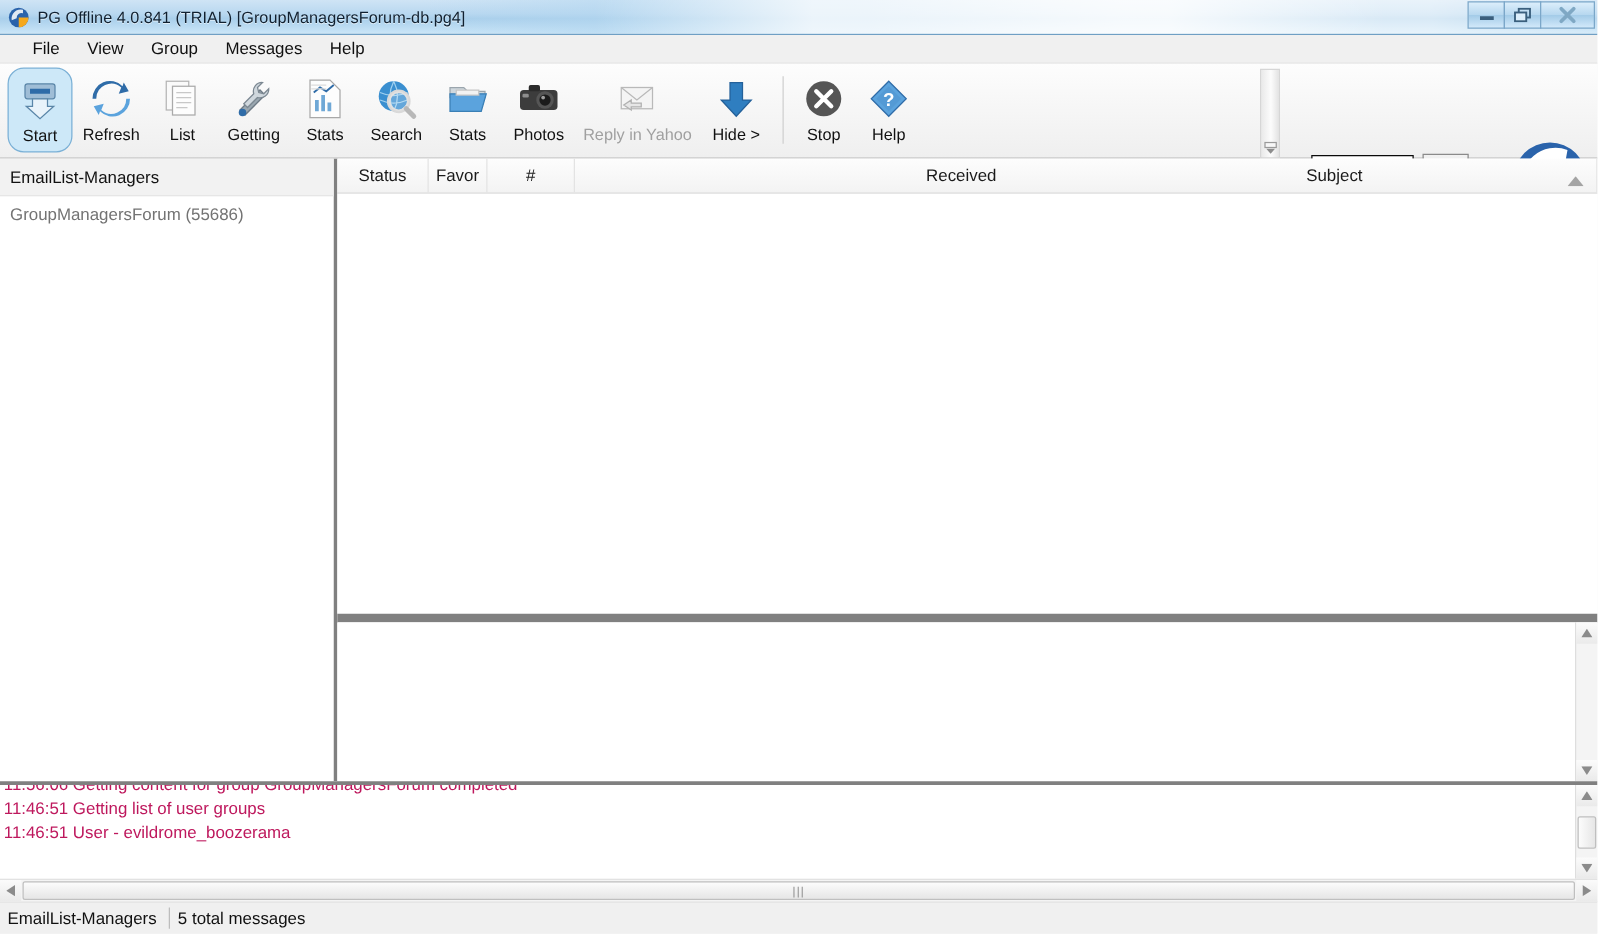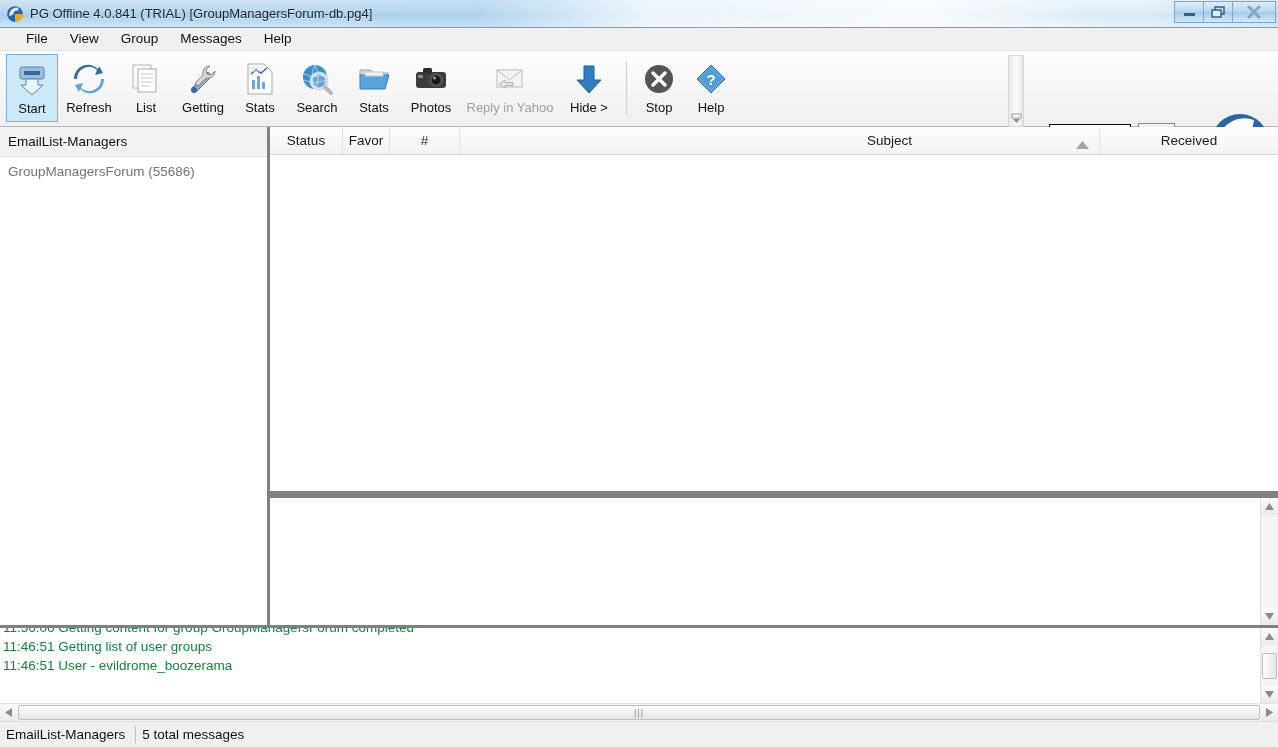--- a/index.html
+++ b/index.html
@@ -84,21 +84,21 @@
   }
   .tb-btn {
     width: 52px; height: 68px;
     margin-top: 3px;
     display: flex; flex-direction: column; align-items: center; justify-content: flex-start;
     position: relative;
   }
   .tb-btn.selected {
     background: #cde8f8;
     border: 1px solid #7ab0d6;
-    border-radius: 0;
+    border-radius: 13px;
   }
   .tb-btn .glyph {
     height: 44px; width: 44px; margin-top: 3px;
     display: flex; align-items: center; justify-content: center;
   }
   .tb-btn .lbl {
     font-size: 13px; color: #111; white-space: nowrap;
     line-height: 14px;
   }
   .tb-btn.disabled .lbl { color: #a0a0a0; }
@@ -228,21 +228,21 @@
   .logwrap {
     height: 96px; flex: 0 0 96px;
     border-top: 3px solid #808080;
     display: flex; flex-direction: column;
     background: #fff;
     position: relative;
   }
   .logrow { flex: 1 1 auto; display:flex; min-height:0; }
   .logtext {
     flex: 1 1 auto; padding: 0 0 0 3px; overflow:hidden;
-    font-size: 13.5px; color: #15803d;
+    font-size: 13.5px; color: #be185d;
   }
   .logline { line-height: 19px; white-space: nowrap; }
   .logline.clipped { margin-top: -10px; }
 
   
   .statusbar {
     height: 26px; flex: 0 0 26px;
     background: #f0f0f0;
     border-top: 1px solid #dcdcdc;
     display: flex; align-items: center;
@@ -469,29 +469,29 @@
     </div>
 
     <div class="rightpane">
 
       <div class="listarea">
         <div class="colheader">
           <div class="col col-status">Status</div>
           <div class="col col-favor">Favor</div>
           <div class="col col-num">#</div>
           <div class="col col-from">From</div>
+          <div class="col col-received">Received</div>
           <div class="col col-subject">
             <span>Subject</span>
             <span class="sortmark">
               <svg width="13" height="8" viewBox="0 0 13 8">
                   <path d="M6.5 0 L13 8 L0 8 Z" fill="#a4a4a4"></path>
                 </svg>
             </span>
           </div>
-          <div class="col col-received">Received</div>
         </div>
         <div class="listbody"></div>
       </div>
 
       <div class="hsplit"></div>
 
       <div class="previewarea">
         <div class="preview"></div>
         <div class="vscroll">
           <div class="sb-arrow">

